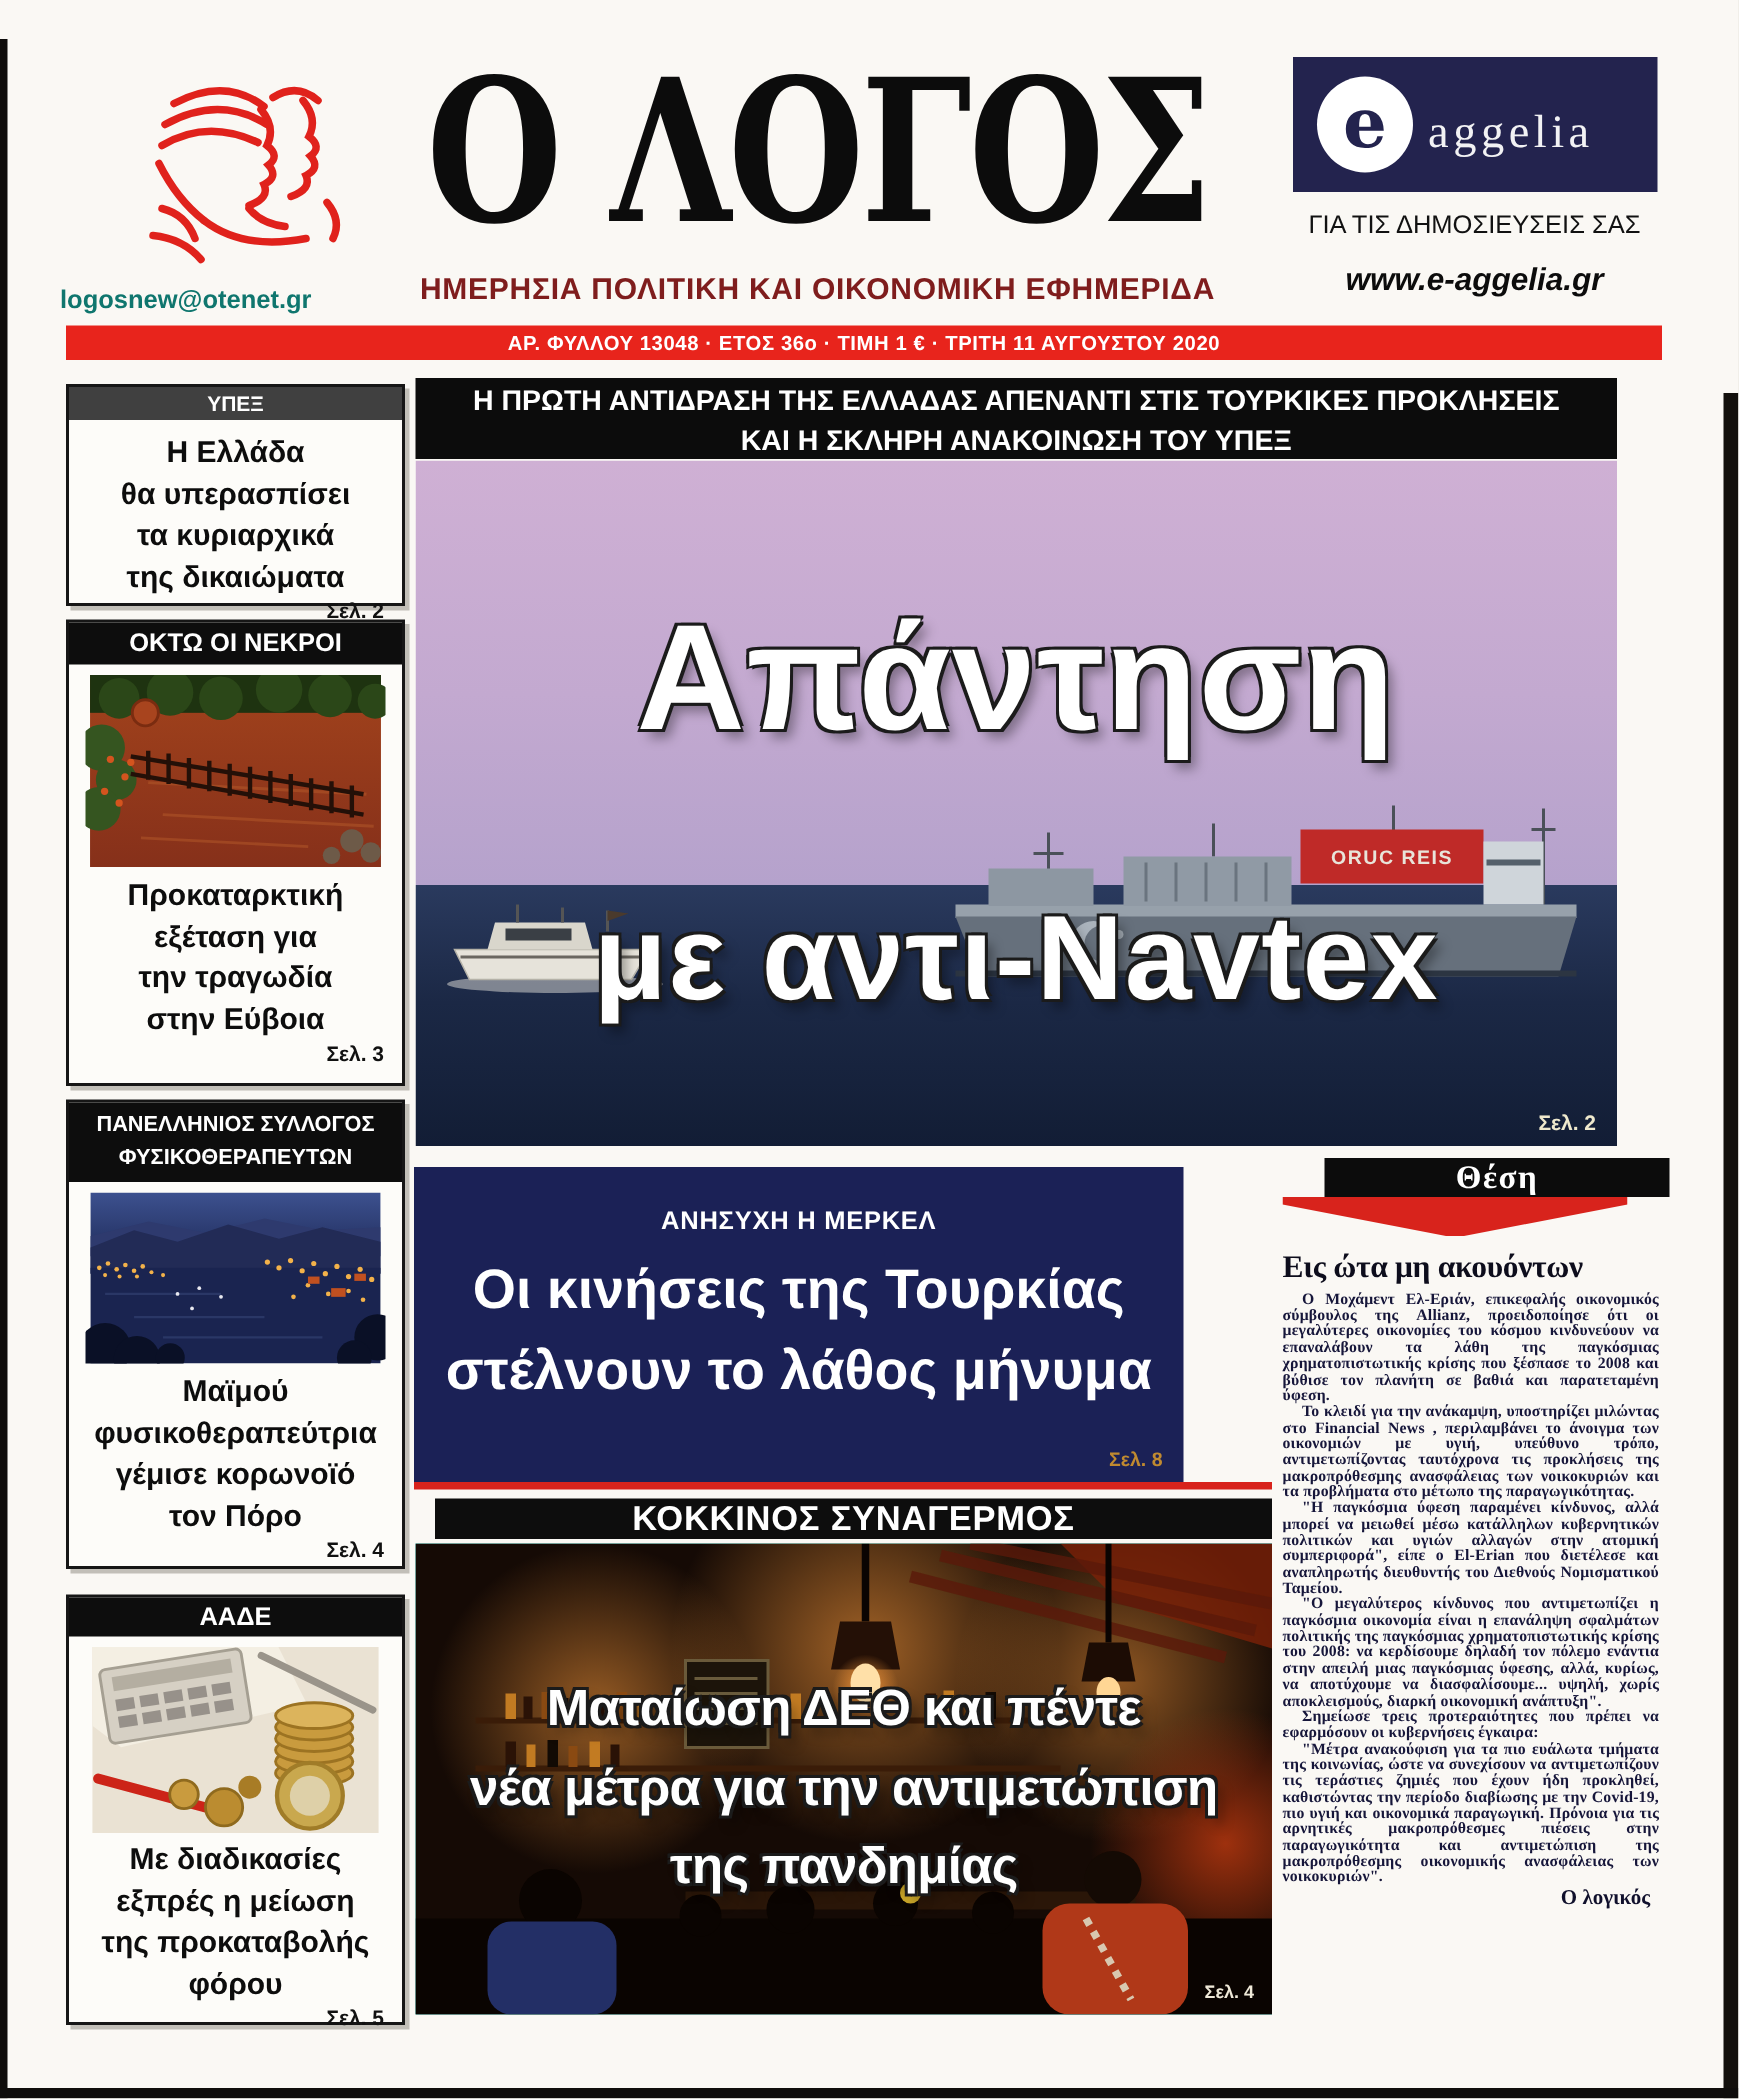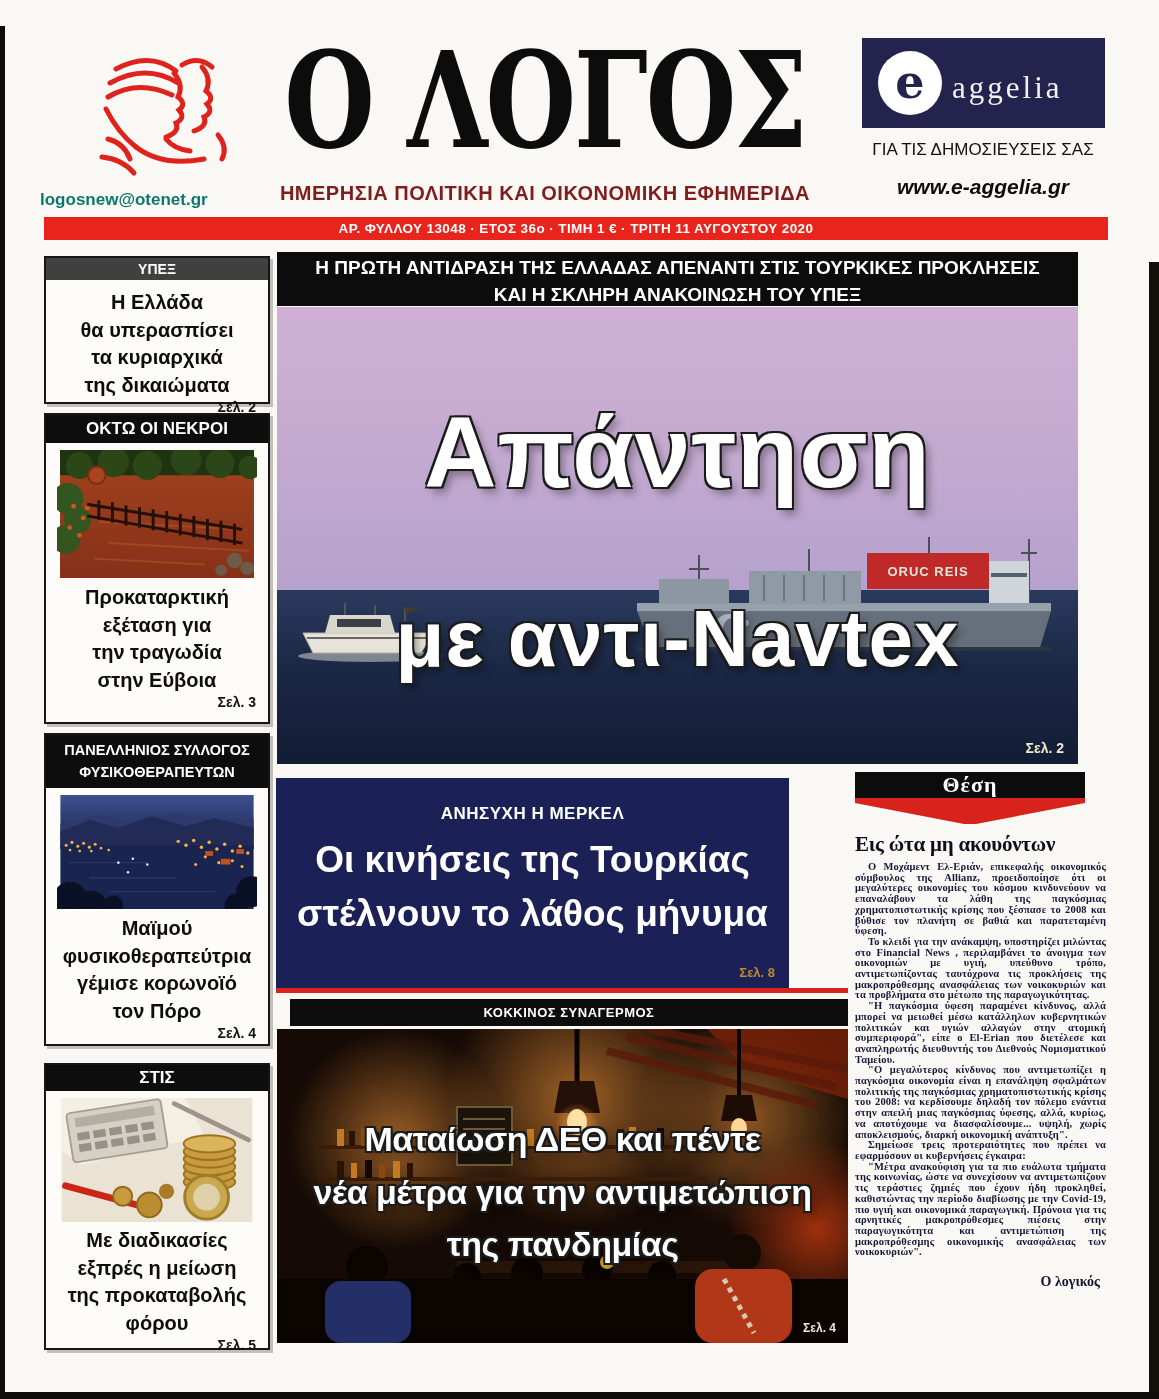--- a/index.html
+++ b/index.html
@@ -75,38 +75,38 @@
   .merkel{left:276px;top:778px;width:513px;height:210px;background:#1b2156;}
   .merkel-kicker{left:0;top:26px;width:100%;text-align:center;color:#fff;font-weight:bold;
       font-size:17px;letter-spacing:.5px;}
   .merkel-headline{left:0;top:55px;width:100%;text-align:center;color:#fff;font-weight:bold;
       font-size:37px;line-height:1.45;white-space:pre-line;}
   .merkel-page{right:14px;bottom:8px;color:#c08a30;font-weight:bold;font-size:13px;}
   .merkel-underline{left:276px;top:988px;width:572px;height:5px;background:#d8231c;}
 
   
   .pandemic-kicker{left:290px;top:999px;width:558px;height:27px;background:#0d0d0d;color:#fff;
-      font-weight:bold;font-size:13px;line-height:27px;text-align:center;letter-spacing:.5px;}
+      font-weight:bold;font-size:23px;line-height:27px;text-align:center;letter-spacing:.5px;}
   .pandemic-photo{left:277px;top:1029px;width:571px;height:314px;overflow:hidden;background:#0f766e;}
   .pandemic-headline{left:0;top:84px;width:100%;font-size:34px;line-height:1.55;
       letter-spacing:-.5px;white-space:pre-line;}
   .pandemic-page{right:12px;bottom:8px;color:#efe9d8;font-weight:bold;font-size:12px;}
 
   
   .opinion{left:855px;top:772px;width:253px;}
   .opinion-bar{width:230px;height:26px;background:#0c0c0c;color:#fff;text-align:center;
       font-family:"Liberation Serif",serif;font-weight:bold;font-size:22px;line-height:25px;
-      letter-spacing:1px;}
+      letter-spacing:1px;margin-left:28px;}
   .opinion-arrow{display:block;width:230px;height:26px;}
   .opinion-title{margin-top:8px;font-family:"Liberation Serif",serif;font-weight:bold;
       font-size:21px;letter-spacing:-.2px;color:#0d0d1c;white-space:nowrap;}
   .opinion-body{margin-top:5px;width:251px;font-family:"Liberation Serif",serif;font-weight:bold;
       font-size:10.5px;line-height:1.02;letter-spacing:.15px;text-align:justify;color:#16163a;}
   .opinion-body p{margin:0;text-indent:13px;}
-  .opinion-signature{margin-top:16px;width:245px;text-align:right;
+  .opinion-signature{width:245px;text-align:right;
       font-family:"Liberation Serif",serif;font-weight:bold;font-size:14px;color:#10102c;}
 </style>
 </head>
 <body>
 
 <div class="page">
 
   <div class="abs edge-left"></div>
   <div class="abs edge-right"></div>
   <div class="abs edge-bottom"></div>
@@ -281,21 +281,21 @@
       </g>
     </svg>
     <span class="side-headline">Μαϊμού
 φυσικοθεραπεύτρια
 γέμισε κορωνοϊό
 τον Πόρο</span>
     <span class="side-page">Σελ. 4</span>
   </div>
 
   <div class="abs side-box box4">
-    <span class="side-kicker">ΣΤΙΣ</span>
+    <span class="side-kicker">ΑΑΔΕ</span>
     <svg class="side-img" viewBox="0 0 200 130" style="height:124px;">
       <rect width="200" height="130" fill="#eae2d3"></rect>
       <polygon points="0,0 130,0 150,40 20,70 0,55" fill="#f4efe3"></polygon>
       <g transform="rotate(-9 60 34)">
         <rect x="8" y="8" width="100" height="52" rx="4" fill="#d6d0c4" stroke="#a59f92" stroke-width="2"></rect>
         <rect x="16" y="14" width="84" height="10" fill="#b4ae a1" style="fill:#b4aea1"></rect>
         <g fill="#97918a">
           <rect x="16" y="30" width="13" height="8"></rect>
             <rect x="33" y="30" width="13" height="8"></rect>
             <rect x="50" y="30" width="13" height="8"></rect>

